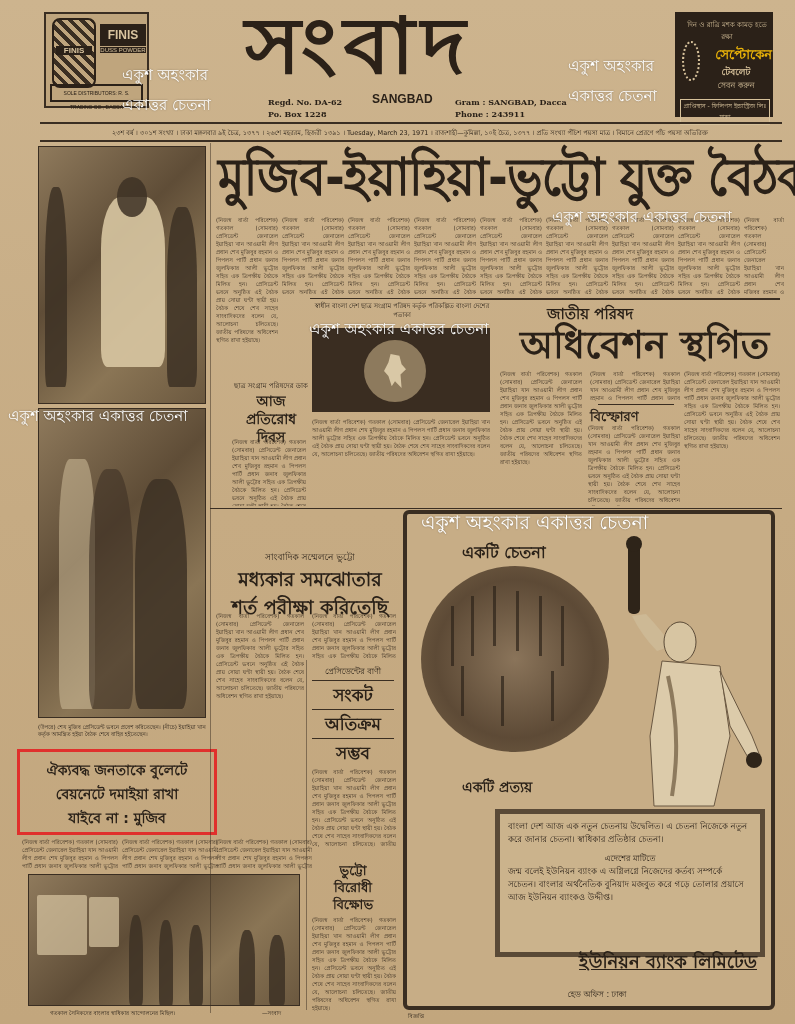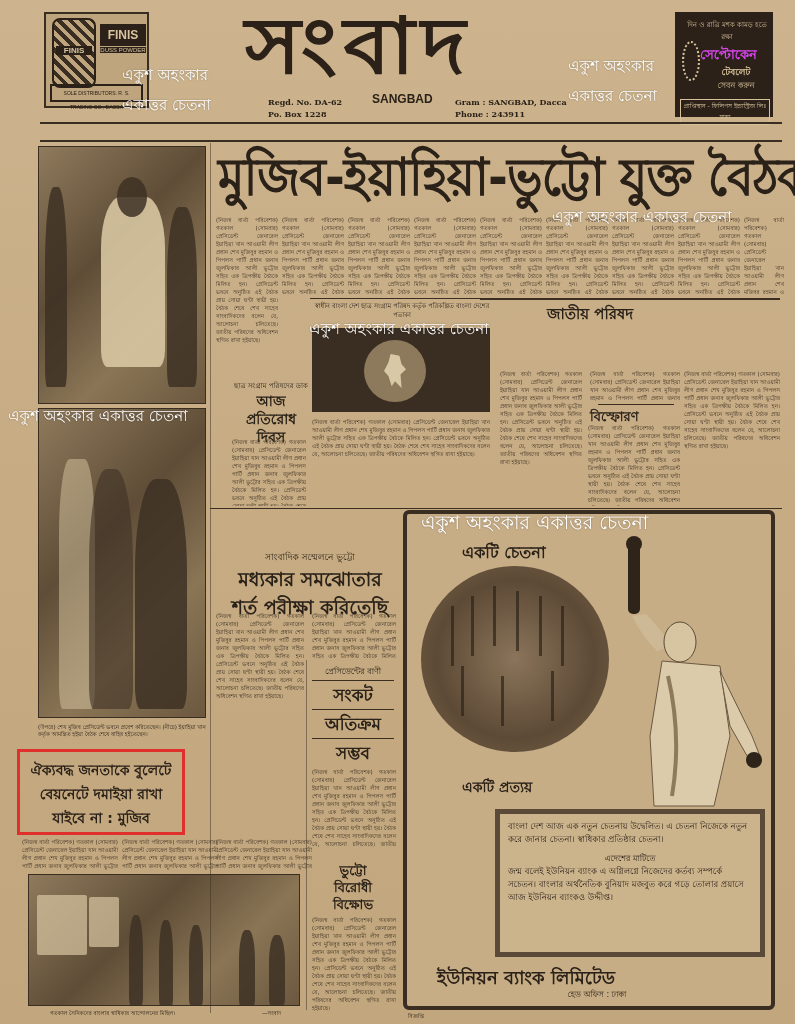--- a/index.html
+++ b/index.html
@@ -24,21 +24,21 @@
   .finis-brand { position:absolute; left:54px; top:10px; width:46px; height:22px; background:#2b2118; color:#d9c49f; font: bold 12px "Liberation Sans", sans-serif; text-align:center; line-height:22px;}
   .finis-sub { position:absolute; left:54px; top:33px; width:46px; font: 6px "Liberation Sans", sans-serif; text-align:center; background:#2b2118; color:#d9c49f;}
   .finis-foot { position:absolute; left:4px; bottom:4px; right:4px; height:18px; border:2px solid #2b2118; font: 5px "Liberation Sans", sans-serif; text-align:center; line-height:14px;}
 
   .masthead-title { left: 245px; top: 2px; width: 420px; height: 88px; font: 900 78px "DejaVu Sans", sans-serif; letter-spacing: 6px; color: #2b2118; line-height: 88px; transform: scaleX(1.08); transform-origin: left; }
   .regd { left: 268px; top: 96px; font: bold 8px "DejaVu Serif", serif; line-height: 12px; }
   .sangbad-latin { left: 372px; top: 92px; font: bold 12px "Liberation Sans", sans-serif; }
   .gram { left: 455px; top: 96px; font: bold 8px "DejaVu Serif", serif; line-height: 12px; }
   .septic-ad { left: 675px; top: 12px; width: 98px; height: 105px; background: #2b2118; border:1px solid #2b2118; color:#d6c19a; }
   .septic-ad .t1 { position:absolute; left:8px; top:6px; width:86px; font: 7px "DejaVu Sans", sans-serif; text-align:center; }
-  .septic-ad .t2 { position:absolute; left:24px; top:32px; width:72px; font: bold 13px "DejaVu Sans", sans-serif; text-align:left; color:#d946ef;}
+  .septic-ad .t2 { position:absolute; left:24px; top:32px; width:72px; font: bold 13px "DejaVu Sans", sans-serif; text-align:right; color:#eab308;}
   .septic-ad .t3 { position:absolute; left:24px; top:52px; width:72px; font: bold 9px "DejaVu Sans", sans-serif; text-align:center; }
   .septic-ad .t4 { position:absolute; left:24px; top:66px; width:72px; font: 8px "DejaVu Sans", sans-serif; text-align:center; }
   .septic-ad .t5 { position:absolute; left:4px; top:86px; width:90px; font: 6px "DejaVu Sans", sans-serif; text-align:center; border:1px solid #d6c19a; padding:1px;}
   .septic-ad .bug { position:absolute; left:6px; top:28px; width:18px; height:40px; border-radius:50%; border:2px dotted #d6c19a; }
 
   .dateline { left: 40px; top: 127px; width: 740px; height: 12px; font: 6.5px "DejaVu Sans", sans-serif; white-space: nowrap; overflow:hidden; text-align:center; line-height:12px;}
 
   
   .photo { background: linear-gradient(135deg,#8f7a5c,#5f4d37 40%,#8a7555 70%,#6b583f); border: 1px solid #3a2e22; overflow:hidden; }
   .photo .fig { position:absolute; background: #3d3124; border-radius: 40% 40% 10% 10%; opacity:.85; }
@@ -64,34 +64,34 @@
   .president-head .kicker { font: 9px "DejaVu Sans", sans-serif; margin-top: 36px; }
   .president-head .big { font: 900 19px "DejaVu Sans", sans-serif; line-height: 28px; white-space:nowrap; }
 
   .sangkat { left: 312px; top: 665px; width: 82px; text-align:center; }
   .sangkat .k { font: 8px "DejaVu Sans", sans-serif; border-bottom: 1px solid #3a2e22; padding-bottom:2px; }
   .sangkat .w { font: 900 17px "DejaVu Sans", sans-serif; line-height: 28px; border-bottom: 1.5px solid #3a2e22; }
   .sangkat .w:last-child { border-bottom: none; }
 
   .bhutto { left: 318px; top: 862px; width: 70px; text-align:center; font: bold 13px "DejaVu Sans", sans-serif; line-height: 17px; }
 
-  .boxed-head { left: 17px; top: 749px; width: 168px; height: 86px; border: 3px solid #e0302c; padding: 6px 8px; }
+  .boxed-head { left: 17px; top: 749px; width: 200px; height: 86px; border: 3px solid #e0302c; padding: 6px 8px; }
   .boxed-head div { font: 900 14px "DejaVu Sans", sans-serif; line-height: 24px; white-space: nowrap; text-align:center;}
 
   
   .ub-ad { left: 403px; top: 510px; width: 372px; height: 500px; border: 4px solid #3a2e22; border-radius: 6px; background: #c7ad86; }
   .ub-ekti-chetona { position:absolute; left: 55px; top: 26px; font: 900 16px "DejaVu Sans", sans-serif; }
   .ub-crowd { position:absolute; left: 14px; top: 52px; width: 188px; height: 186px; border-radius: 50%; background: radial-gradient(circle at 50% 50%, #8a745a 0%, #5d4a36 60%, #7a6549 100%); overflow:hidden; }
   .ub-crowd i { position:absolute; width: 3px; height: 60px; background:#2e2419; opacity:.7; }
   .ub-man { position:absolute; left: 195px; top: 22px; width: 160px; height: 290px; }
   .ub-ekti-protyay { position:absolute; left: 55px; top: 262px; font: 900 14px "DejaVu Sans", sans-serif; }
   .ub-textbox { position:absolute; left: 88px; top: 295px; width: 270px; height: 148px; border: 5px solid #5a4a37; background:#cbb38c; padding: 6px 8px; }
   .ub-textbox p { font: 8.5px "DejaVu Sans", sans-serif; line-height: 13px; color:#2b2118; }
   .ub-textbox .mid { text-align:center; font-size: 8px; margin-top: 6px; }
-  .ub-name { position:absolute; left: 30px; top: 450px; width: 320px; text-align:left; font: 900 18px "DejaVu Sans", sans-serif; }
+  .ub-name { position:absolute; left: 30px; top: 434px; width: 320px; text-align:right; font: 900 18px "DejaVu Sans", sans-serif; text-decoration: underline; }
   .ub-office { position:absolute; left: 30px; top: 474px; width: 320px; text-align:center; font: 8px "DejaVu Sans", sans-serif; }
 
   .caption { font: 5.5px "DejaVu Sans", sans-serif; white-space: nowrap; }
 
   
   .wm { position:absolute; color: #ffffff; font: 15px "DejaVu Sans", sans-serif; white-space: nowrap; text-shadow: 0 0 2px rgba(0,0,0,.35); }
   .wm-stack { position:absolute; color:#fff; font: 19px "DejaVu Sans", sans-serif; line-height: 41px; text-shadow: 0 0 2px rgba(0,0,0,.35); }
 </style>
 </head>
 <body>
@@ -121,20 +121,21 @@
   <div class="abs septic-ad">
     <div class="t1">দিন ও রাত্রি মশক কামড় হতে রক্ষা</div>
     <div class="bug"></div>
     <div class="t2">সেপ্টোকেন</div>
     <div class="t3">টেবলেট</div>
     <div class="t4">সেবন করুন</div>
     <div class="t5">প্রাপ্তিস্থান - ফিলিপস ইন্ডাস্ট্রিজ লিঃ ঢাকা</div>
   </div>
 
   <div class="rule" style="left:40px;top:122px;width:742px;height:2px;"></div>
+  <div class="abs dateline">২৩শ বর্ষ ।  ৩০১শ সংখ্যা ।  ঢাকা  মঙ্গলবার  ৯ই চৈত্র, ১৩৭৭  ।  ২৬শে মহররম, হিজরী ১৩৯১  ।  Tuesday, March 23, 1971  ।  রাজশাহী—কুমিল্লা, ১০ই চৈত্র, ১৩৭৭  ।  প্রতি সংখ্যা পঁচিশ পয়সা মাত্র  ।  বিমানে প্রেরণে পাঁচ পয়সা অতিরিক্ত</div>
   <div class="rule" style="left:40px;top:140px;width:742px;height:1.5px;"></div>
 
   <div class="abs photo" style="left:38px;top:146px;width:168px;height:258px;">
     <div class="fig" style="left:6px;top:40px;width:22px;height:200px;"></div>
     <div class="figl" style="left:62px;top:50px;width:64px;height:170px;"></div>
     <div class="fig" style="left:78px;top:30px;width:30px;height:40px;border-radius:50%;"></div>
     <div class="fig" style="left:128px;top:60px;width:30px;height:180px;"></div>
   </div>
   <div class="abs photo" style="left:38px;top:408px;width:168px;height:310px;">
     <div class="figl" style="left:20px;top:50px;width:36px;height:250px;opacity:.5;"></div>
@@ -188,20 +189,21 @@
   <div class="abs col-text" style="left:312px;top:418px;width:178px;height:72px;">(নিজস্ব বার্তা পরিবেশক) গতকাল (সোমবার) প্রেসিডেন্ট জেনারেল ইয়াহিয়া খান আওয়ামী লীগ প্রধান শেখ মুজিবুর রহমান ও পিপলস পার্টি প্রধান জনাব জুলফিকার আলী ভুট্টোর সহিত এক ত্রিপক্ষীয় বৈঠকে মিলিত হন। প্রেসিডেন্ট ভবনে অনুষ্ঠিত এই বৈঠক প্রায় সোয়া ঘণ্টা স্থায়ী হয়। বৈঠক শেষে শেখ সাহেব সাংবাদিকদের বলেন যে, আলোচনা চলিতেছে। জাতীয় পরিষদের অধিবেশন স্থগিত রাখা হইয়াছে।</div>
 
   <div class="abs ajj-prot">
     <div class="a">ছাত্র সংগ্রাম পরিষদের ডাক</div>
     <div class="b">আজ প্রতিরোধ</div>
     <div class="b">দিবস</div>
   </div>
   <div class="abs col-text" style="left:232px;top:438px;width:74px;height:68px;">(নিজস্ব বার্তা পরিবেশক) গতকাল (সোমবার) প্রেসিডেন্ট জেনারেল ইয়াহিয়া খান আওয়ামী লীগ প্রধান শেখ মুজিবুর রহমান ও পিপলস পার্টি প্রধান জনাব জুলফিকার আলী ভুট্টোর সহিত এক ত্রিপক্ষীয় বৈঠকে মিলিত হন। প্রেসিডেন্ট ভবনে অনুষ্ঠিত এই বৈঠক প্রায় সোয়া ঘণ্টা স্থায়ী হয়। বৈঠক শেষে শেখ সাহেব সাংবাদিকদের বলেন যে, আলোচনা চলিতেছে। জাতীয় পরিষদের অধিবেশন স্থগিত রাখা হইয়াছে।</div>
 
   <div class="abs jatiyo">জাতীয় পরিষদ</div>
+  <div class="abs adhibeshon">অধিবেশন স্থগিত</div>
   <div class="abs col-text" style="left:500px;top:370px;width:82px;height:136px;">(নিজস্ব বার্তা পরিবেশক) গতকাল (সোমবার) প্রেসিডেন্ট জেনারেল ইয়াহিয়া খান আওয়ামী লীগ প্রধান শেখ মুজিবুর রহমান ও পিপলস পার্টি প্রধান জনাব জুলফিকার আলী ভুট্টোর সহিত এক ত্রিপক্ষীয় বৈঠকে মিলিত হন। প্রেসিডেন্ট ভবনে অনুষ্ঠিত এই বৈঠক প্রায় সোয়া ঘণ্টা স্থায়ী হয়। বৈঠক শেষে শেখ সাহেব সাংবাদিকদের বলেন যে, আলোচনা চলিতেছে। জাতীয় পরিষদের অধিবেশন স্থগিত রাখা হইয়াছে।</div>
   <div class="abs col-text" style="left:590px;top:370px;width:90px;height:32px;">(নিজস্ব বার্তা পরিবেশক) গতকাল (সোমবার) প্রেসিডেন্ট জেনারেল ইয়াহিয়া খান আওয়ামী লীগ প্রধান শেখ মুজিবুর রহমান ও পিপলস পার্টি প্রধান জনাব জুলফিকার আলী ভুট্টোর সহিত এক ত্রিপক্ষীয় বৈঠকে মিলিত হন। প্রেসিডেন্ট ভবনে অনুষ্ঠিত এই বৈঠক প্রায় সোয়া ঘণ্টা স্থায়ী হয়। বৈঠক শেষে শেখ সাহেব সাংবাদিকদের বলেন যে, আলোচনা চলিতেছে। জাতীয় পরিষদের অধিবেশন স্থগিত রাখা হইয়াছে।</div>
   <div class="rule" style="left:598px;top:404px;width:76px;height:1px;"></div>
   <div class="abs biskoron">বিস্ফোরণ</div>
   <div class="abs col-text" style="left:588px;top:424px;width:92px;height:82px;">(নিজস্ব বার্তা পরিবেশক) গতকাল (সোমবার) প্রেসিডেন্ট জেনারেল ইয়াহিয়া খান আওয়ামী লীগ প্রধান শেখ মুজিবুর রহমান ও পিপলস পার্টি প্রধান জনাব জুলফিকার আলী ভুট্টোর সহিত এক ত্রিপক্ষীয় বৈঠকে মিলিত হন। প্রেসিডেন্ট ভবনে অনুষ্ঠিত এই বৈঠক প্রায় সোয়া ঘণ্টা স্থায়ী হয়। বৈঠক শেষে শেখ সাহেব সাংবাদিকদের বলেন যে, আলোচনা চলিতেছে। জাতীয় পরিষদের অধিবেশন স্থগিত রাখা হইয়াছে।</div>
   <div class="abs col-text" style="left:684px;top:370px;width:96px;height:136px;">(নিজস্ব বার্তা পরিবেশক) গতকাল (সোমবার) প্রেসিডেন্ট জেনারেল ইয়াহিয়া খান আওয়ামী লীগ প্রধান শেখ মুজিবুর রহমান ও পিপলস পার্টি প্রধান জনাব জুলফিকার আলী ভুট্টোর সহিত এক ত্রিপক্ষীয় বৈঠকে মিলিত হন। প্রেসিডেন্ট ভবনে অনুষ্ঠিত এই বৈঠক প্রায় সোয়া ঘণ্টা স্থায়ী হয়। বৈঠক শেষে শেখ সাহেব সাংবাদিকদের বলেন যে, আলোচনা চলিতেছে। জাতীয় পরিষদের অধিবেশন স্থগিত রাখা হইয়াছে।</div>
 
   <div class="rule" style="left:210px;top:508px;width:572px;height:1px;"></div>
 
   <div class="abs president-head">

